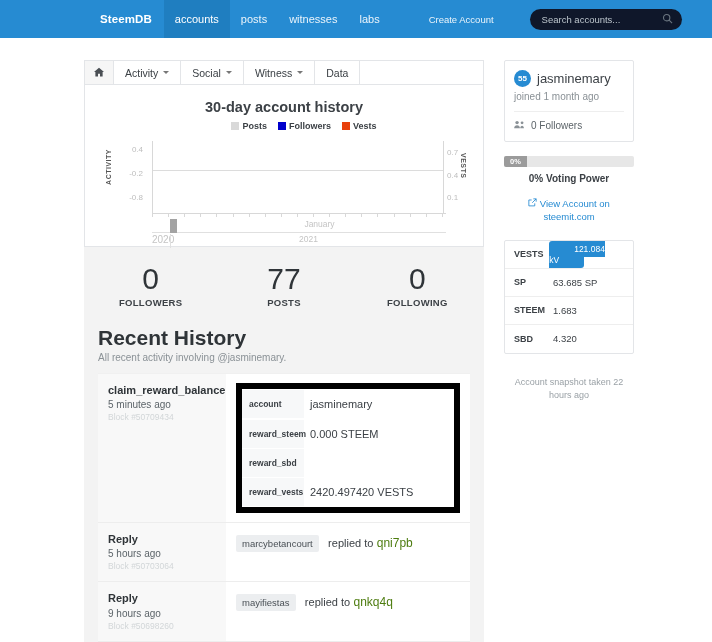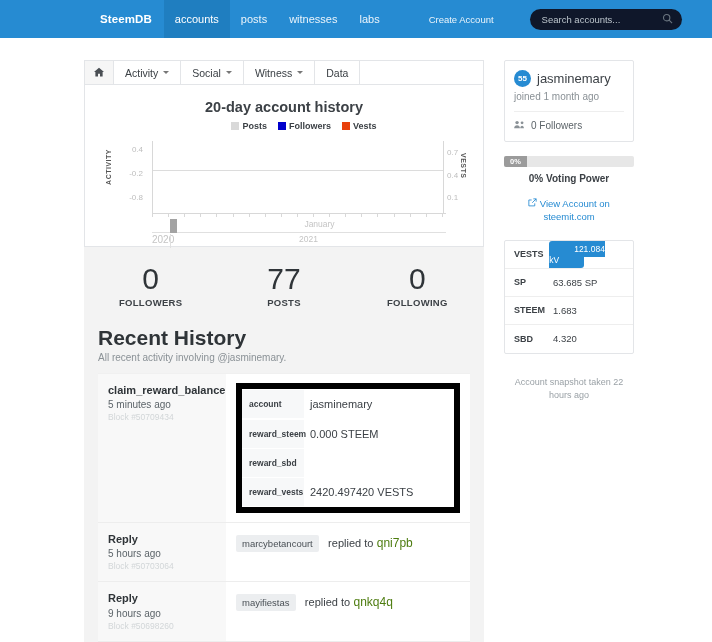--- a/index.html
+++ b/index.html
@@ -356,21 +356,21 @@
       </div>
       <div class="tb-item">
         <span>Witness</span>
         <span class="caret"></span>
       </div>
       <div class="tb-item">Data</div>
       <div class="tb-item tb-spacer"></div>
     </div>
 
     <div class="chart-card">
-      <div class="chart-title">20-day account history</div>
+      <div class="chart-title">30-day account history</div>
 
       <div class="legend">
         <span class="legend-item">
           <i class="legend-swatch" style="background:#d9d9d9"></i>
           <span>Posts</span>
         </span>
         <span class="legend-item">
           <i class="legend-swatch" style="background:#0000cc"></i>
           <span>Followers</span>
         </span>

